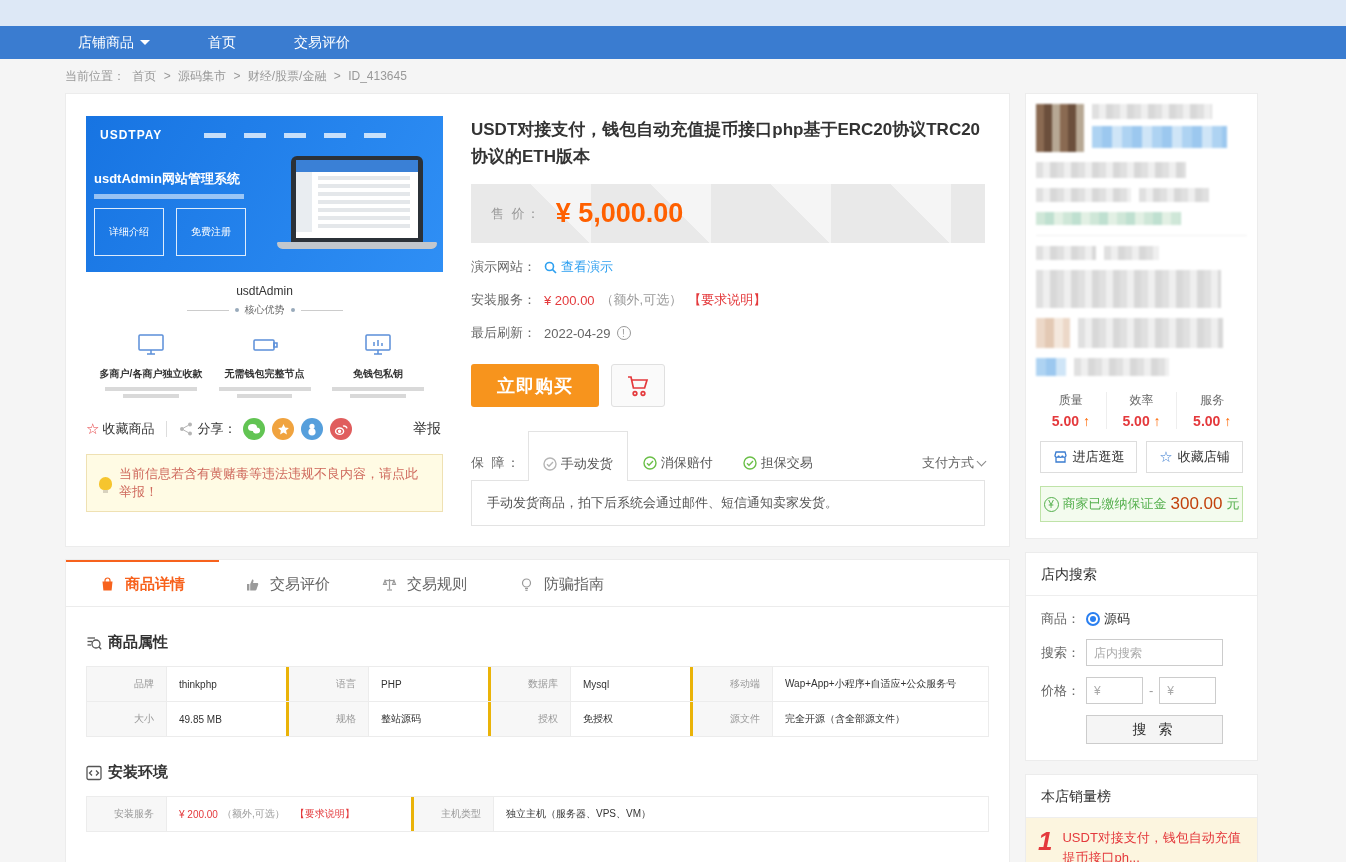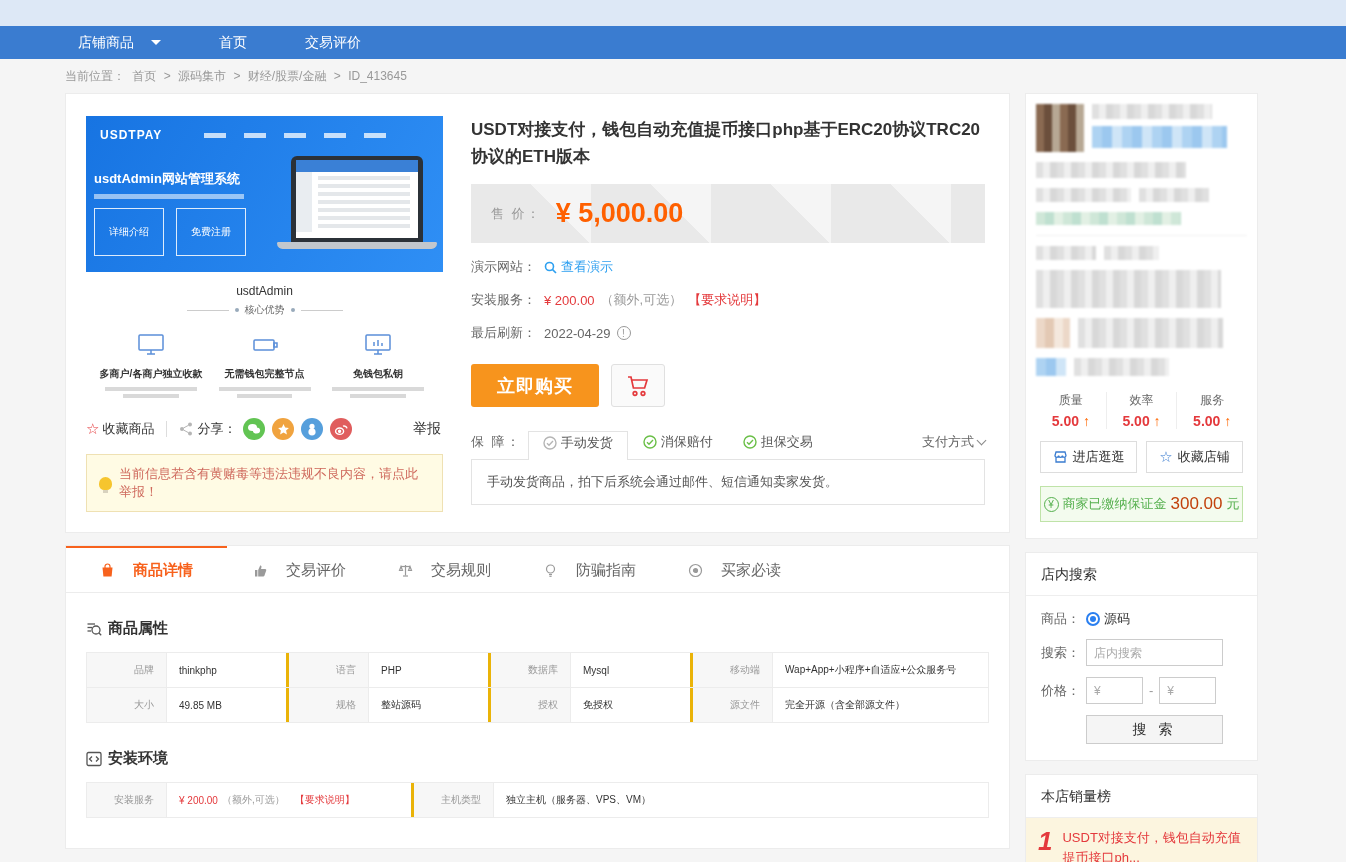--- a/index.html
+++ b/index.html
@@ -2,21 +2,21 @@
 <html><head>
 <meta charset="utf-8">
 <style>
   * { margin:0; padding:0; box-sizing:border-box; }
   html,body { background:#f5f5f5; font-family:"Liberation Sans","DejaVu Sans",sans-serif; color:#333; }
   body { width:1346px; }
 
   
   .top-strip { height:26px; background:#dde8f6; }
   .navbar { height:33px; background:#3a7cd0; display:flex; align-items:center; padding-left:78px; }
-  .nav-item { color:#fff; font-size:14px; margin-right:58px; cursor:pointer; display:flex; align-items:center; gap:17px; }
+  .nav-item { color:#fff; font-size:14px; margin-right:58px; cursor:pointer; display:flex; align-items:center; gap:6px; }
   .caret { width:0; height:0; border-left:5px solid transparent; border-right:5px solid transparent; border-top:5px solid #fff; display:inline-block; }
 
   .breadcrumb { padding:9px 0 8px 65px; font-size:12px; color:#999; }
   .breadcrumb span { margin-right:4px; }
 
   
   .page { display:flex; align-items:flex-start; padding:0 0 0 65px; gap:15px; }
   .main-col { width:945px; }
   .side-col { width:233px; }
   .card { background:#fff; border:1px solid #ececec; }
@@ -83,30 +83,30 @@
   .inst-price { color:#e4393c; margin-right:6px; }
   .alert-circle { width:14px; height:14px; border:1px solid #999; border-radius:50%; color:#999; font-size:10px; line-height:13px; text-align:center; margin-left:6px; display:inline-block; }
   .actions { display:flex; gap:12px; margin:22px 0 6px; }
   .buy-btn { width:128px; height:43px; background:#f7941d; color:#fff; font-size:18px; font-weight:bold; border:none; border-radius:3px; cursor:pointer; letter-spacing:1px; }
   .cart-btn { width:54px; height:43px; background:#fafafa; border:1px solid #e0e0e0; border-radius:3px; display:flex; align-items:center; justify-content:center; cursor:pointer; }
 
   .guarantee { margin-top:24px; }
   .g-top { display:flex; align-items:flex-end; font-size:13px; }
   .g-label { color:#666; letter-spacing:2px; padding-bottom:8px; }
   .g-tabs { display:flex; margin-left:6px; }
-  .g-tab { padding:1px 14px 8px; display:flex; align-items:center; gap:4px; color:#555; cursor:pointer; border:1px solid transparent; border-bottom:none; }
+  .g-tab { padding:22px 14px 8px; display:flex; align-items:center; gap:4px; color:#555; cursor:pointer; border:1px solid transparent; border-bottom:none; }
   .g-tab.active { background:#fff; border-color:#e3e3e3; position:relative; z-index:2; margin-bottom:-1px; }
   .pay-toggle { margin-left:auto; color:#666; padding-bottom:8px; cursor:pointer; display:flex; align-items:center; gap:4px; }
   .chev { width:7px; height:7px; border-right:1px solid #888; border-bottom:1px solid #888; transform:rotate(45deg); margin-top:-3px; }
   .g-note { border:1px solid #e3e3e3; padding:13px 15px; font-size:13px; color:#555; background:#fff; }
 
   
   .detail-card { }
   .detail-tabs { display:flex; border-bottom:1px solid #ececec; height:47px; background:#fff; }
-  .d-tab { display:flex; align-items:center; gap:18px; padding:0 26px; font-size:15px; color:#666; cursor:pointer; border-top:2px solid transparent; }
+  .d-tab { display:flex; align-items:center; gap:10px; padding:0 26px; font-size:15px; color:#666; cursor:pointer; border-top:2px solid transparent; }
   .d-tab.active { color:#f7621d; font-weight:bold; border-top:2px solid #f7621d; padding:0 34px; }
   .d-tab svg { flex:none; }
   .detail-body { padding:22px 20px 30px; background:#fff; }
   .sec-head { display:flex; align-items:center; gap:6px; font-size:15px; font-weight:bold; color:#333; margin:4px 0 14px; }
   .sec-head svg { color:#555; }
   .sec-gap { height:22px; }
 
   .tbl { border:1px solid #ececec; border-bottom:none; font-size:10px; }
   .tbl-row { display:grid; border-bottom:1px solid #ececec; }
   .attr-grid { grid-template-columns:80px 122px 80px 122px 80px 122px 80px 1fr; }
@@ -432,27 +432,20 @@
           <span>交易规则</span>
         </div>
         <div class="d-tab">
           <svg width="15" height="15" viewBox="0 0 15 15" fill="none" stroke="#9a9a9a" stroke-width="1.2">
               <circle cx="7.5" cy="6" r="4"></circle>
               <line x1="6" y1="11.5" x2="9" y2="11.5"></line>
               <line x1="6.4" y1="13.3" x2="8.6" y2="13.3"></line>
             </svg>
           <span>防骗指南</span>
         </div>
-        <div class="d-tab">
-          <svg width="15" height="15" viewBox="0 0 15 15" fill="none" stroke="#9a9a9a" stroke-width="1.2">
-              <circle cx="7.5" cy="7.5" r="6"></circle>
-              <circle cx="7.5" cy="7.5" r="2" fill="#9a9a9a"></circle>
-            </svg>
-          <span>买家必读</span>
-        </div>
       </div>
 
       <div class="detail-body">
 
         <div class="sec-head">
           <svg width="16" height="16" viewBox="0 0 16 16" fill="none" stroke="#555" stroke-width="1.3">
               <line x1="1.5" y1="3" x2="9" y2="3"></line>
               <line x1="1.5" y1="6.5" x2="6" y2="6.5"></line>
               <line x1="1.5" y1="10" x2="5" y2="10"></line>
               <circle cx="10" cy="9" r="4"></circle>

